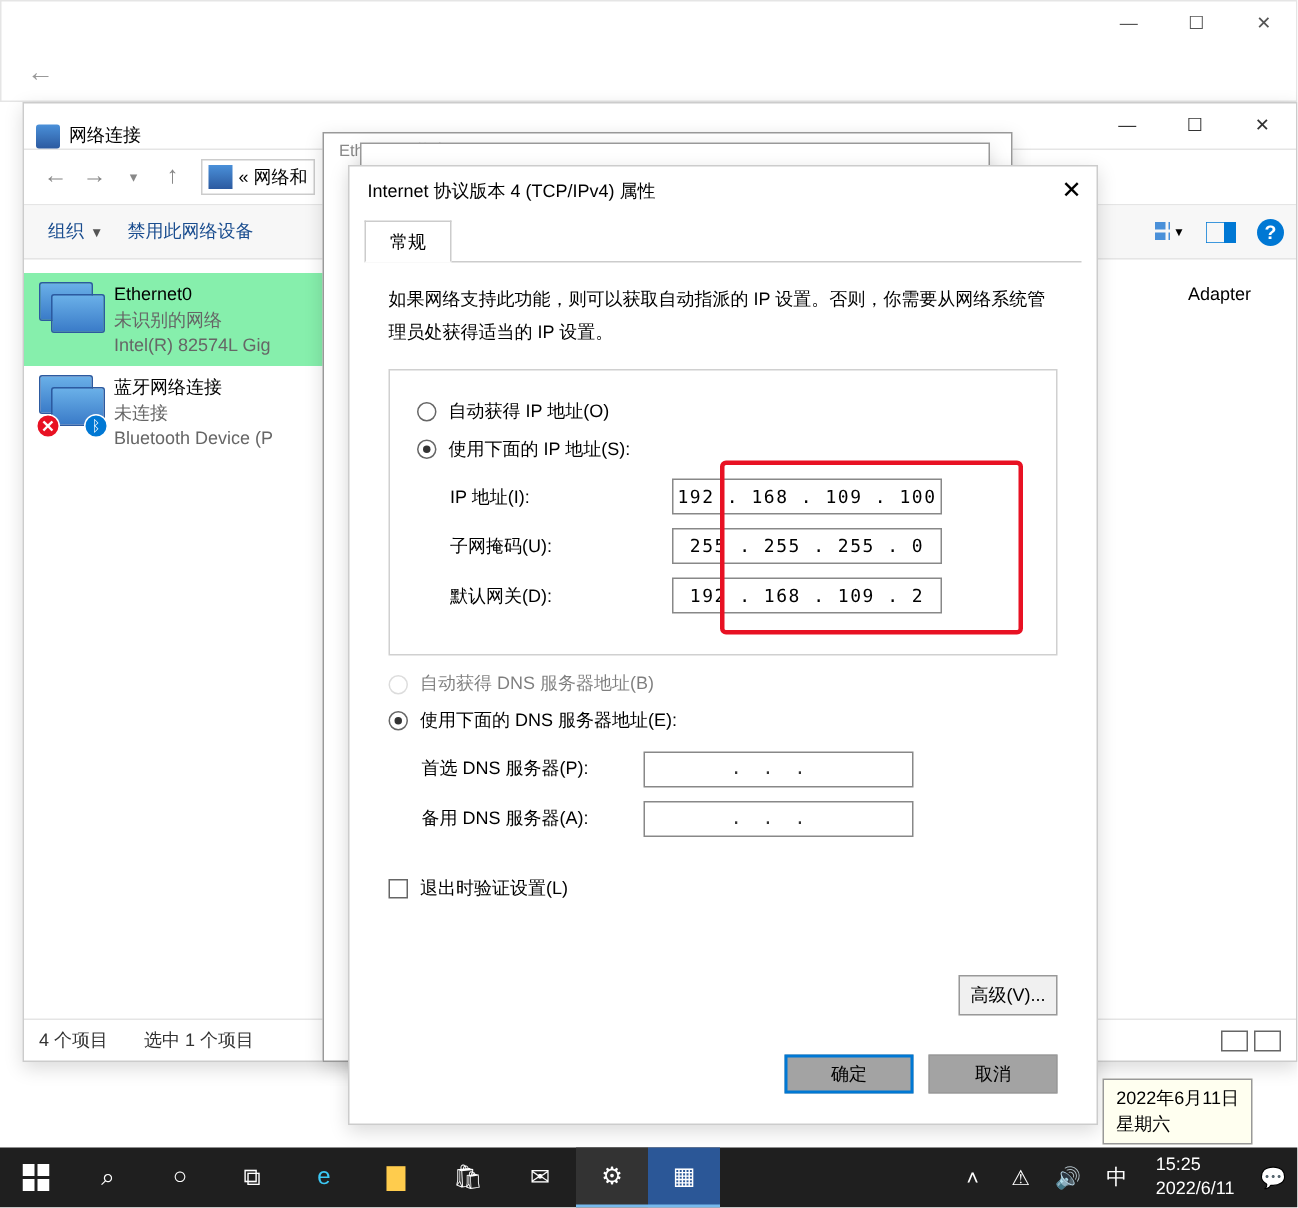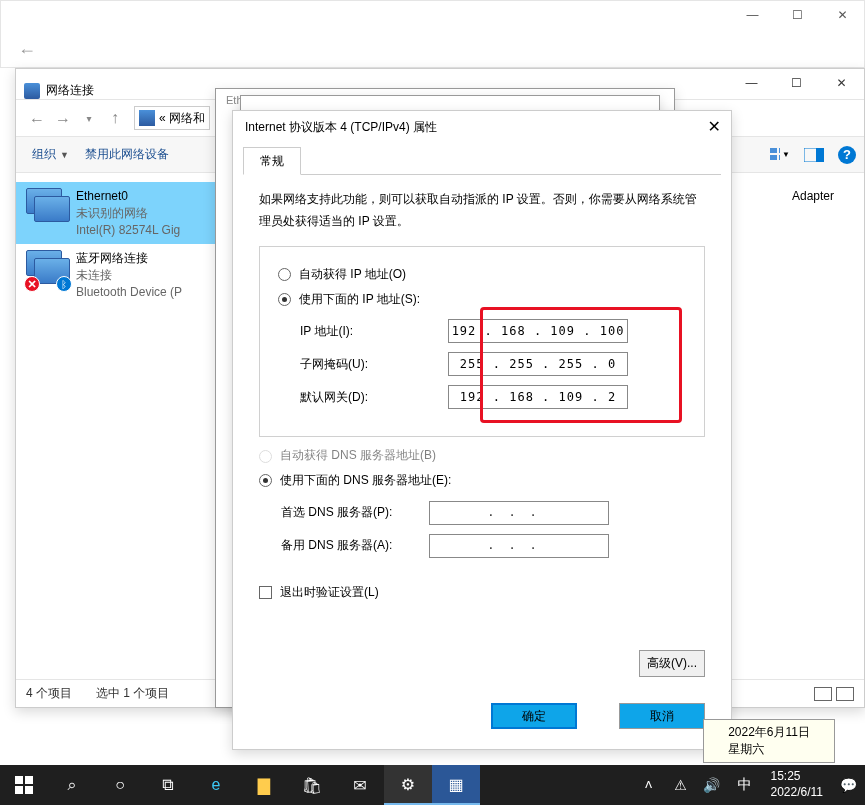--- a/index.html
+++ b/index.html
@@ -25,21 +25,21 @@
   .addr-box .ic { width:16px; height:16px; background:linear-gradient(#4a90d9,#2c5aa0); margin-right:4px; }
   .toolbar-row { height:36px; display:flex; align-items:center; padding:0 8px; border-bottom:1px solid #e5e5e5; position:relative; background:#f7f7f7; }
   .tool-item { padding:4px 8px; color:#1a4d8f; display:flex; align-items:center; }
   .tool-item .chev { font-size:9px; margin-left:4px; color:#555; }
   .toolbar-right { position:absolute; right:8px; top:0; height:100%; display:flex; align-items:center; gap:14px; }
   .tb-icon { width:20px; height:20px; display:flex; align-items:center; justify-content:center; cursor:pointer; }
   .help-q { width:18px; height:18px; border-radius:50%; background:#0078d4; color:#fff; font-size:13px; font-weight:bold; display:flex; align-items:center; justify-content:center; }
 
   .left-pane { position:absolute; left:0; top:105px; width:212px; bottom:28px; padding:8px 0; }
   .adapter { display:flex; padding:6px 10px; position:relative; }
-  .adapter.selected { background:#7dd3fc; }
+  .adapter.selected { background:#86efac; }
   .adapter-icon { width:44px; height:40px; position:relative; margin-right:6px; flex-shrink:0; }
   .monitor { width:36px; height:26px; background:linear-gradient(#6ab0e8,#3a7bc8); border:1px solid #2c5aa0; border-radius:2px; position:absolute; }
   .monitor.m2 { left:8px; top:8px; }
   .badge-x { position:absolute; left:-2px; bottom:-2px; width:16px; height:16px; background:#e81123; border-radius:50%; color:#fff; font-size:11px; font-weight:bold; display:flex; align-items:center; justify-content:center; border:1px solid #fff; }
   .badge-bt { position:absolute; right:-2px; bottom:-2px; width:16px; height:16px; background:#0078d4; border-radius:50%; color:#fff; font-size:10px; display:flex; align-items:center; justify-content:center; border:1px solid #fff; }
   .adapter-txt { font-size:12px; line-height:1.4; }
   .adapter-txt .gray { color:#666; }
 
   .right-lbl { position:absolute; right:30px; top:120px; font-size:12px; }
 
@@ -68,25 +68,25 @@
   .radio.disabled { border-color:#bbb; }
   .row { display:flex; align-items:center; margin:9px 0; }
   .row-label { width:170px; padding-left:22px; }
   .ip-box { width:180px; height:24px; border:1px solid #888; display:flex; align-items:center; justify-content:center; font-family:'Consolas',monospace; letter-spacing:1px; }
   .ip-box.empty { letter-spacing:14px; color:#333; }
   .highlight-box { position:absolute; border:3px solid #e81123; border-radius:4px; pointer-events:none; }
   .check-row { display:flex; align-items:center; margin-top:24px; }
   .check { width:13px; height:13px; border:1px solid #666; margin-right:8px; }
   .adv-btn { position:absolute; right:26px; bottom:72px; padding:4px 7px; border:1px solid #999; background:#f0f0f0; cursor:pointer; }
   .btn-row { position:absolute; right:26px; bottom:20px; display:flex; gap:10px; }
-  .dlg-btn { width:86px; height:26px; border:1px solid #999; background:#0ea5e9; display:flex; align-items:center; justify-content:center; cursor:pointer;margin-left:32px; }
+  .dlg-btn { width:86px; height:26px; border:1px solid #999; background:#a3a3a3; display:flex; align-items:center; justify-content:center; cursor:pointer; }
   .dlg-btn.primary { border:2px solid #0078d4; }
 
   
-  .tooltip { position:absolute; right:30px; bottom:42px; background:#fffff0; border:1px solid #999; padding:4px 24px; font-size:12px; line-height:1.4; z-index:50; }
+  .tooltip { position:absolute; right:30px; bottom:42px; background:#fffff0; border:1px solid #999; padding:4px 8px; font-size:12px; line-height:1.4; z-index:50; }
 
   
   .taskbar { position:absolute; left:0; bottom:0; width:100%; height:40px; background:#1f1f1f; display:flex; align-items:center; color:#fff; z-index:100; }
   .tb-item { width:48px; height:40px; display:flex; align-items:center; justify-content:center; cursor:pointer; font-size:16px; }
   .tb-item.start svg { width:18px; height:18px; }
   .tb-item.active { border-bottom:2px solid #76b9ed; background:#333; }
   .tb-right { position:absolute; right:0; display:flex; align-items:center; height:100%; }
   .tb-tray { width:32px; height:40px; display:flex; align-items:center; justify-content:center; font-size:14px; }
   .clock { padding:0 10px; text-align:left; font-size:12px; line-height:1.3; }
   .watermark { position:absolute; right:40px; bottom:8px; color:rgba(255,255,255,.35); font-size:12px; pointer-events:none; }

